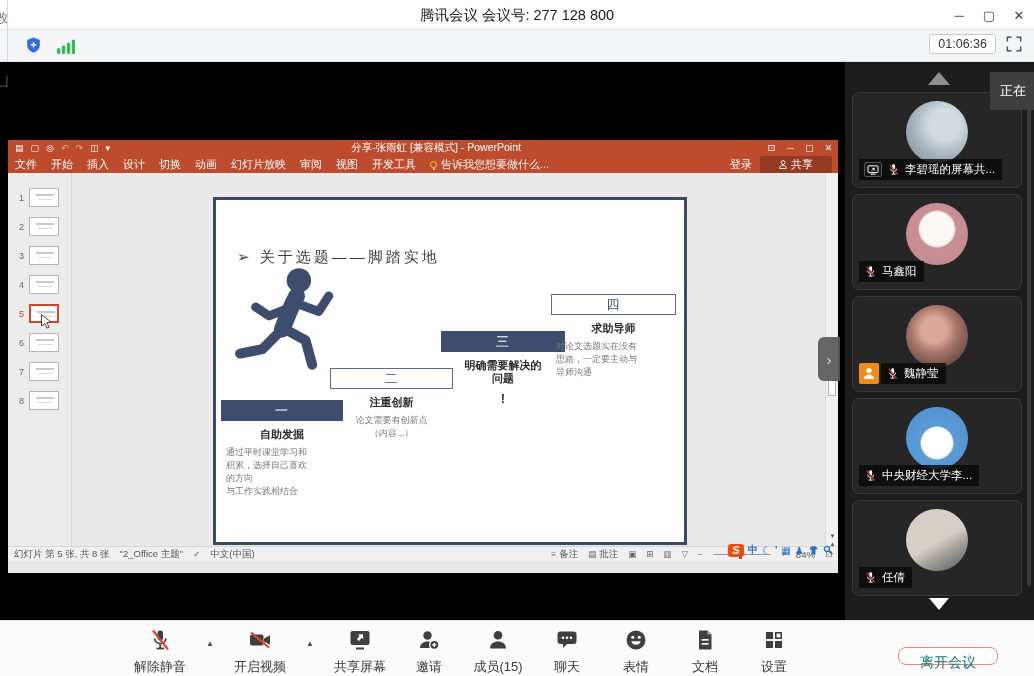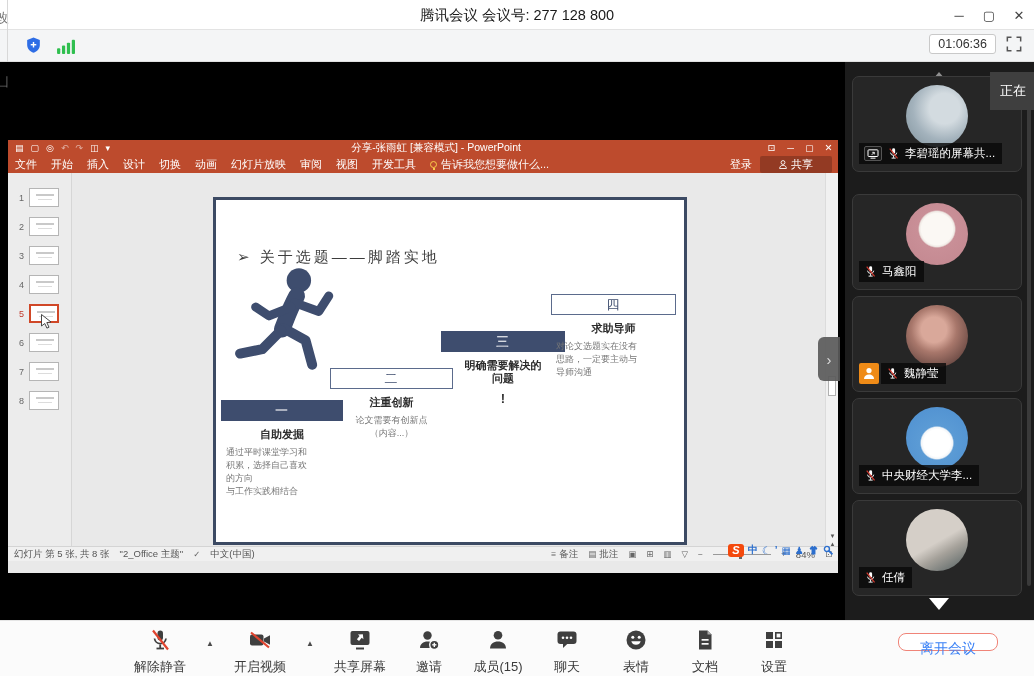--- a/index.html
+++ b/index.html
@@ -111,21 +111,21 @@
   .badge-share { width:18px; height:15px; background:#181818; border:1px solid #555; border-radius:2px; display:flex; align-items:center; justify-content:center; }
   .badge-host { position:absolute; left:6px; bottom:7px; width:20px; height:21px; background:#ef8b17; border-radius:2px; display:flex; align-items:center; justify-content:center; z-index:2; }
   .tile3 .tile-label { left:28px; }
   .sb-scroll { position:absolute; right:3px; top:34px; width:4px; height:490px; background:#3a3a3a; border-radius:2px; }
 
   
   .bottombar { position:absolute; left:0; top:620px; width:1034px; height:56px; background:#fbfbfb; border-top:1px solid #e5e5e5; display:flex; align-items:flex-start; padding:7px 0 0 134px; gap:17px; }
   .ctrl { min-width:52px; text-align:center; }
   .ctrl .lbl { display:block; font-size:13px; color:#3a3a3a; margin-top:2px; white-space:nowrap; }
   .caret { width:14px; padding-top:11px; text-align:center; font-size:8px; color:#4a4a4a; }
-  .leave-btn { margin-left:auto; margin-right:36px; margin-top:5px; height:18px; padding:0 21px; background:#fff; border:1.5px solid #f08478; border-radius:8px; color:#3b82f6; font-size:14px; line-height:29px; }
+  .leave-btn { margin-left:auto; margin-right:36px; margin-top:19px; height:18px; padding:0 21px; background:#fff; border:1.5px solid #f08478; border-radius:8px; color:#0f766e; font-size:14px; line-height:29px; }
 </style>
 </head>
 <body>
 
 <div class="app">
 
   <div class="titlebar">
     <span class="frag-top">改</span>
     <div class="title">腾讯会议 会议号: 277 128 800</div>
     <div class="win-controls">
@@ -337,21 +337,21 @@
     <div class="collapse-tab">
       <span>›</span>
     </div>
 
     <div class="tip">正在</div>
 
     <div class="sidebar">
       <div class="sb-up"></div>
       <div class="sb-scroll"></div>
 
-      <div class="tile" style="top:14px">
+      <div class="tile" style="top:30px">
         <div class="avatar av1"></div>
         <div class="tile-label">
           <span class="badge-share">
             <svg width="12" height="10" viewBox="0 0 14 12">
                 <rect x="1" y="1" width="12" height="8" rx="1" fill="none" stroke="#fff" stroke-width="1.2"></rect>
                 <path d="M5.5 7 L8.5 4 M8.5 4 h-2.4 M8.5 4 v2.4" stroke="#fff" stroke-width="1.1" fill="none"></path>
                 <line x1="4" y1="11" x2="10" y2="11" stroke="#fff" stroke-width="1.2"></line>
               </svg>
           </span>
           <svg width="13" height="13" viewBox="0 0 24 24">

